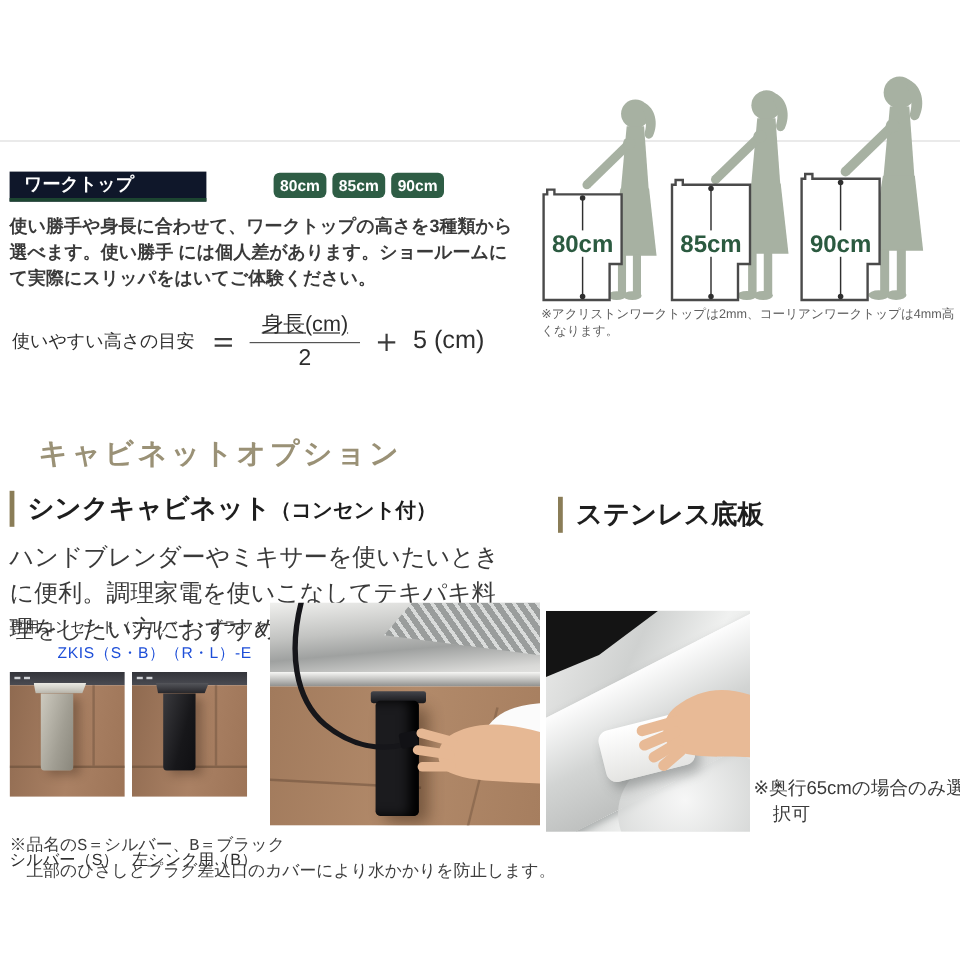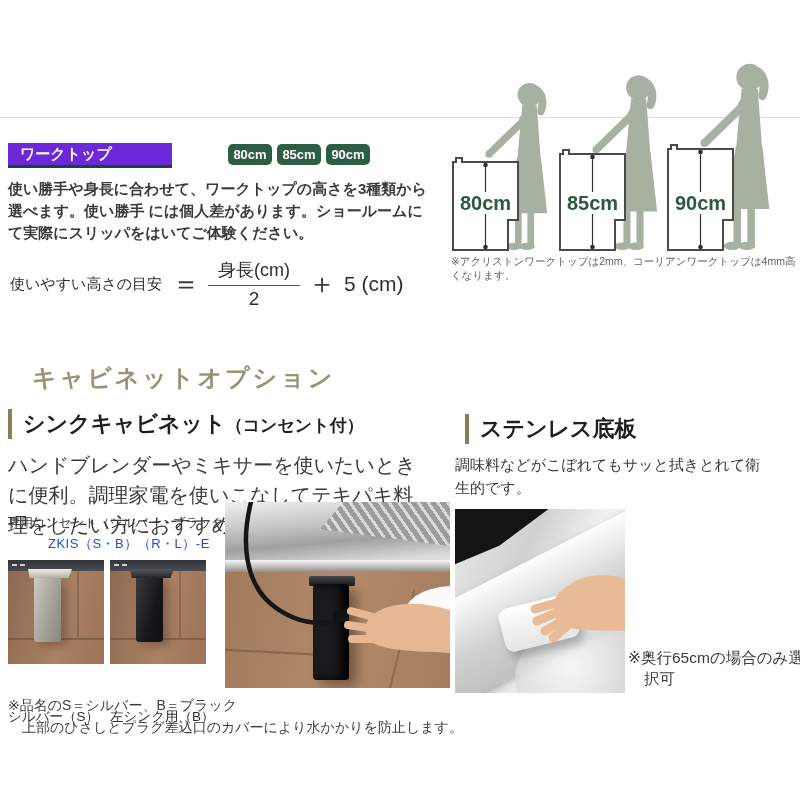--- a/index.html
+++ b/index.html
@@ -3,52 +3,52 @@
 <meta charset="utf-8">
 <style>
   html,body{margin:0;padding:0;background:#fff;}
   #stage{position:relative;width:800px;height:800px;background:#fff;overflow:hidden;
          font-family:"Liberation Sans","DejaVu Sans",sans-serif;color:#3a3a3a;}
   .abs{position:absolute;}
 
   
   .h1{left:44px;top:84px;font-size:25px;font-weight:bold;color:#8c8b70;letter-spacing:2px;}
   .rule1{left:0;top:117px;width:800px;height:1px;background:#dcdcdc;}
-  .worktop-tag{left:8px;top:143px;width:152px;height:22px;background:#6d28d9;border-bottom:3px solid #1c4531;
+  .worktop-tag{left:8px;top:143px;width:152px;height:22px;background:#0f172a;border-bottom:3px solid #1c4531;
                color:#fff;font-size:15px;font-weight:bold;line-height:22px;padding-left:12px;box-sizing:content-box;}
   .hbtns{left:228px;top:144px;display:flex;gap:5px;}
   .hbtn{width:44px;height:21px;background:#2e5d45;color:#fff;font-weight:bold;font-size:13px;
         border:none;border-radius:5px;display:flex;align-items:center;justify-content:center;padding:0;
         font-family:inherit;cursor:pointer;}
   .desc1{left:8px;top:178px;width:420px;font-size:15px;line-height:1.45;color:#3a3a3a;font-weight:bold;}
   .formula{left:10px;top:256px;display:flex;align-items:center;color:#2e2e2e;height:56px;}
   .f-label{font-size:15px;margin-right:6px;}
   .f-op{font-size:28px;margin:0 4px;color:#3c3c3c;}
   .frac{text-align:center;font-size:18px;margin:0 4px;color:#2e2e2e;}
-  .frac .num{padding:0 10px 3px;}
+  .frac .num{padding:0 10px 3px;text-decoration:underline;}
   .frac .den{border-top:1.5px solid #555;padding-top:2px;font-size:19px;}
   .f-add{font-size:21px;margin-left:4px;}
   .illu{left:450px;top:62px;width:348px;height:196px;z-index:2;}
   .illu-note{left:451px;top:255px;width:347px;font-size:10.5px;color:#5f5f5f;}
 
   
   .h2{left:32px;top:362px;font-size:24px;font-weight:bold;color:#9a9176;letter-spacing:3px;}
   .subhead{display:flex;align-items:stretch;}
   .subhead .bar{width:4px;background:#8a7d57;margin-right:11px;}
   .h3main{font-size:22px;font-weight:bold;color:#1e1e1e;}
   .h3sub{font-size:17px;font-weight:bold;color:#1e1e1e;align-self:center;padding-top:3px;}
   .sh-left{left:8px;top:409px;height:30px;}
   .sh-right{left:465px;top:414px;height:30px;}
   .desc2{left:8px;top:450px;width:410px;font-size:20px;line-height:1.5;color:#3a3a3a;}
   .desc3{left:455px;top:454px;width:310px;font-size:15px;line-height:1.5;color:#3a3a3a;}
   .caption1{left:8px;top:515px;font-size:12.5px;color:#333;}
   .caption2{left:8px;top:535px;font-size:13px;color:#1d4ed8;letter-spacing:.5px;margin-left:40px;}
   .variant-label{top:664px;font-size:13.5px;color:#2e2e2e;margin-top:44px;}
   .notes{left:8px;top:696px;font-size:14px;line-height:1.3;color:#3d3d3d;}
-  .notes div{margin-bottom:4px;}
+  .notes div{margin-bottom:4px;font-family:Liberation Mono, monospace;}
   .notes .indent{padding-left:14px;}
   .st-note{left:628px;top:648px;width:168px;font-size:15.5px;color:#3a3a3a;line-height:1.35;
            padding-left:16px;text-indent:-16px;}
 
   
   .thumb{top:560px;width:96px;height:104px;overflow:hidden;}
   .thumb .tbar{position:absolute;top:0;left:0;right:0;height:11px;background:linear-gradient(#33343a,#4a4b52);}
   .thumb .tick{position:absolute;top:4px;width:5px;height:2px;background:#cfd2d6;}
   .thumb .face{position:absolute;top:11px;bottom:0;left:0;right:0;
                background:linear-gradient(100deg,#8f6a50,#aa8164 55%,#9d7457);}
@@ -240,21 +240,20 @@
   <div class="abs notes">
     <div>※品名のS＝シルバー、B＝ブラック</div>
     <div class="indent">上部のひさしとプラグ差込口のカバーにより水かかりを防止します。</div>
   </div>
 
   <div class="abs subhead sh-right">
     <span class="bar"></span>
     <span class="h3main">ステンレス底板</span>
   </div>
 
-  <p class="abs desc3" style="margin:0">調味料などがこぼれてもサッと拭きとれて衛生的です。</p>
 
   <div class="abs stphoto">
     <div class="st-band"></div>
     <div class="st-wedge"></div>
     <div class="st-bowl"></div>
     <div class="st-cloth"></div>
     <svg class="bp-over" width="170" height="184" viewBox="0 0 170 184">
       <path d="M170 70 C146 62 126 66 108 80 C96 90 94 106 105 114 C118 124 146 121 170 122 Z" fill="#e8ba96"></path>
       <g stroke="#e8ba96" stroke-width="9" stroke-linecap="round">
         <line x1="108" y1="92" x2="80" y2="100"></line>

